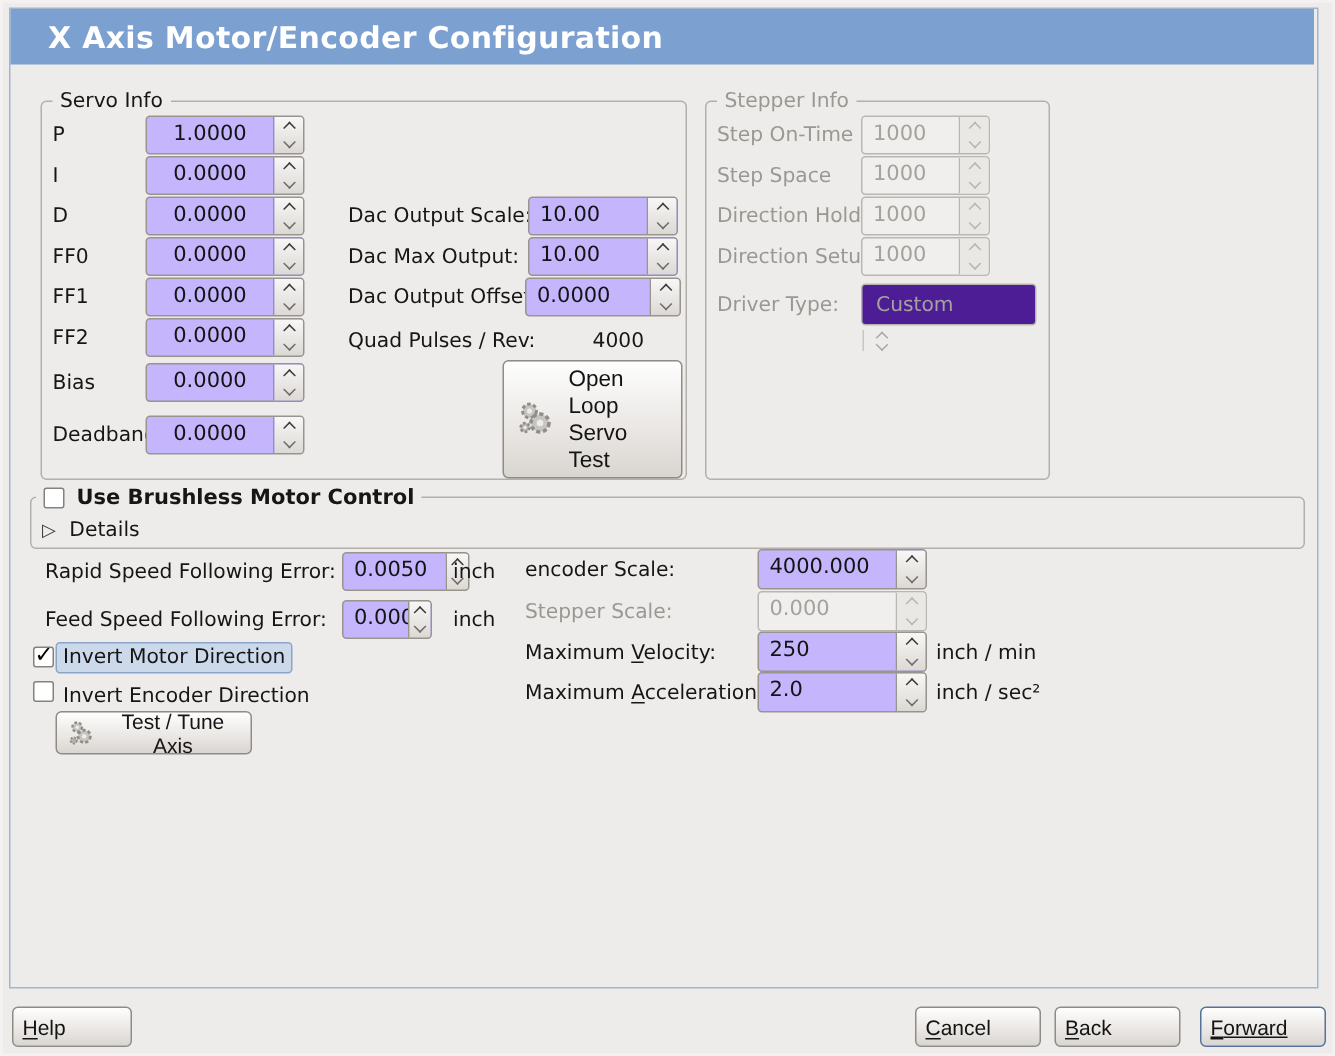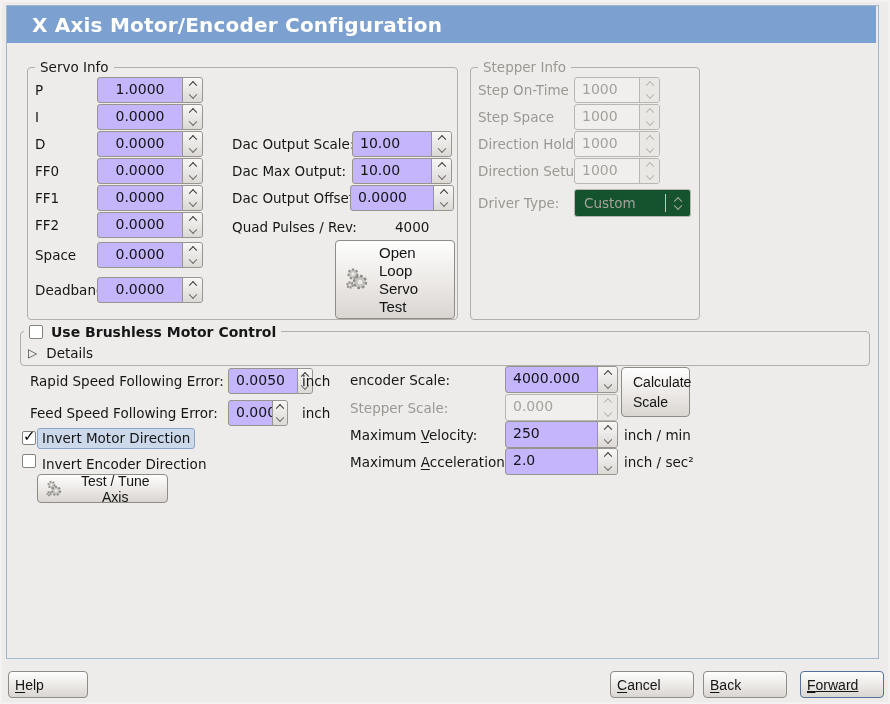--- a/index.html
+++ b/index.html
@@ -27,21 +27,21 @@
   .spin.narrow .steppers { width:14px; }
   .spin .steppers i { flex:1; position:relative; }
   .spin .steppers i::after { content:""; position:absolute; left:50%; top:50%; width:5px; height:5px; border-style:solid; border-width:1.6px 1.6px 0 0; }
   .spin .steppers i.up::after   { border-color:#3d3b38; transform:translate(-50%,-28%) rotate(-45deg); }
   .spin .steppers i.down::after { border-color:#6f6d69; transform:translate(-50%,-72%) rotate(135deg); }
   .spin.disabled { background:#f0efed; border-color:#bab7b2; }
   .spin.disabled .val { color:#a5a29d; }
   .spin.disabled .steppers { background:#eae8e5; border-left-color:#bab7b2; }
   .spin.disabled .steppers i.up::after, .spin.disabled .steppers i.down::after { border-color:#b9b6b1; }
 
-  .combo { position:absolute; display:flex; align-items:stretch; background:#14532d; border:1px solid #b8b5b0; border-radius:3px; box-sizing:border-box; }
+  .combo { position:absolute; display:flex; align-items:stretch; background:#4c1d95; border:1px solid #b8b5b0; border-radius:3px; box-sizing:border-box;flex-direction:column; }
   .combo .val { flex:1; font-size:13.5px; line-height:26px; padding:0 9px; color:#a5a29d; }
   .combo .arrows { width:24px; display:flex; flex-direction:column; justify-content:center; border-left:1px solid #c9c6c1; margin:4px 0; }
   .combo .arrows i { position:relative; height:7px; }
   .combo .arrows i::after { content:""; position:absolute; left:50%; top:50%; width:5px; height:5px; border-style:solid; border-width:1.5px 1.5px 0 0; border-color:#aaa7a2; }
   .combo .arrows i.up::after { transform:translate(-50%,-30%) rotate(-45deg); }
   .combo .arrows i.down::after { transform:translate(-50%,-70%) rotate(135deg); }
 
   .btn { position:absolute; display:flex; align-items:center; justify-content:flex-start; box-sizing:border-box;
          background:linear-gradient(#fefefe,#ebe8e5 55%,#d9d6d2); border:1px solid #8f8c86; border-radius:4px;
          font-size:14px; color:#141414; }
@@ -120,21 +120,21 @@
       </span>
   </div>
   <span class="lbl" style="left:35px;top:217px">FF2</span>
   <div class="spin center" style="left:97px;top:212px;width:106px">
     <span class="val">0.0000</span>
     <span class="steppers">
         <i class="up"></i>
         <i class="down"></i>
       </span>
   </div>
-  <span class="lbl" style="left:35px;top:247px">Space</span>
+  <span class="lbl" style="left:35px;top:247px">Bias</span>
   <div class="spin center" style="left:97px;top:242px;width:106px">
     <span class="val">0.0000</span>
     <span class="steppers">
         <i class="up"></i>
         <i class="down"></i>
       </span>
   </div>
   <span class="lbl" style="left:35px;top:282px">Deadband</span>
   <div class="spin center" style="left:97px;top:277px;width:106px">
     <span class="val">0.0000</span>
@@ -263,23 +263,20 @@
   <span class="lbl" style="left:302px;top:405px">inch</span>
 
   <span class="lbl" style="left:350px;top:372px">encoder Scale:</span>
   <div class="spin" style="left:505px;top:366px;width:113px;height:27px">
     <span class="val">4000.000</span>
     <span class="steppers">
         <i class="up"></i>
         <i class="down"></i>
       </span>
   </div>
-  <button class="btn" style="left:621px;top:367px;width:69px;height:50px;justify-content:flex-start">
-    <span class="calc-text multiline">Calculate Scale</span>
-  </button>
 
   <span class="lbl gray" style="left:350px;top:400px">Stepper Scale:</span>
   <div class="spin disabled" style="left:505px;top:394px;width:113px;height:27px">
     <span class="val">0.000</span>
     <span class="steppers">
         <i class="up"></i>
         <i class="down"></i>
       </span>
   </div>
 

